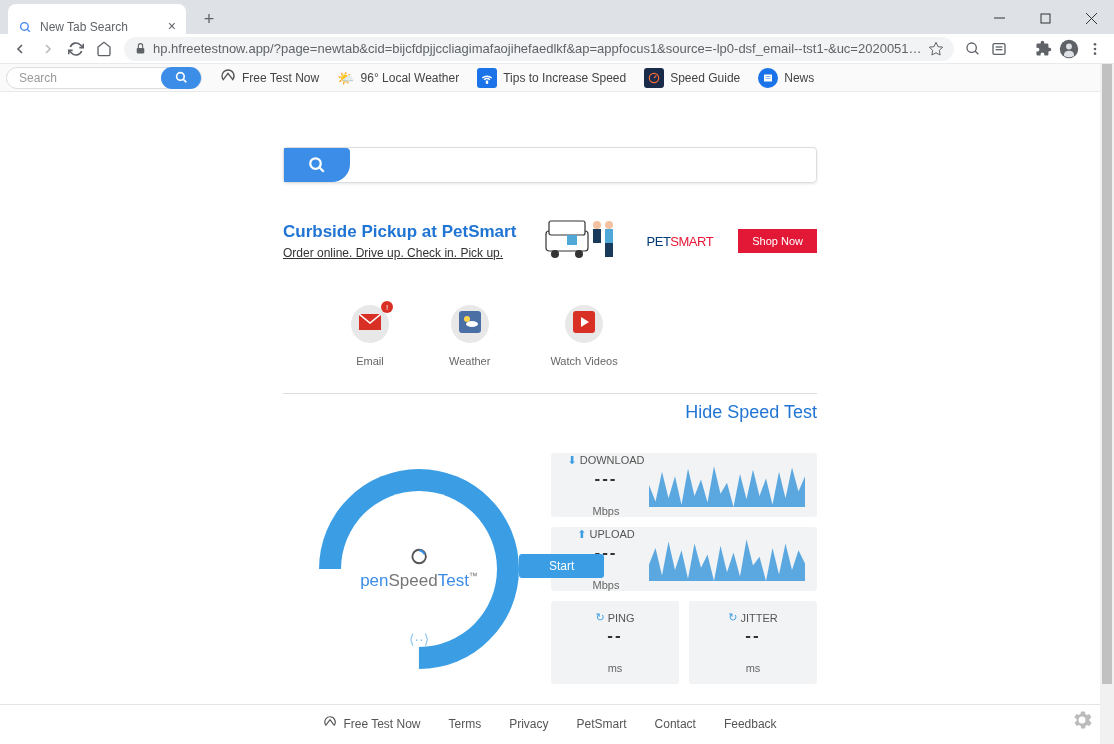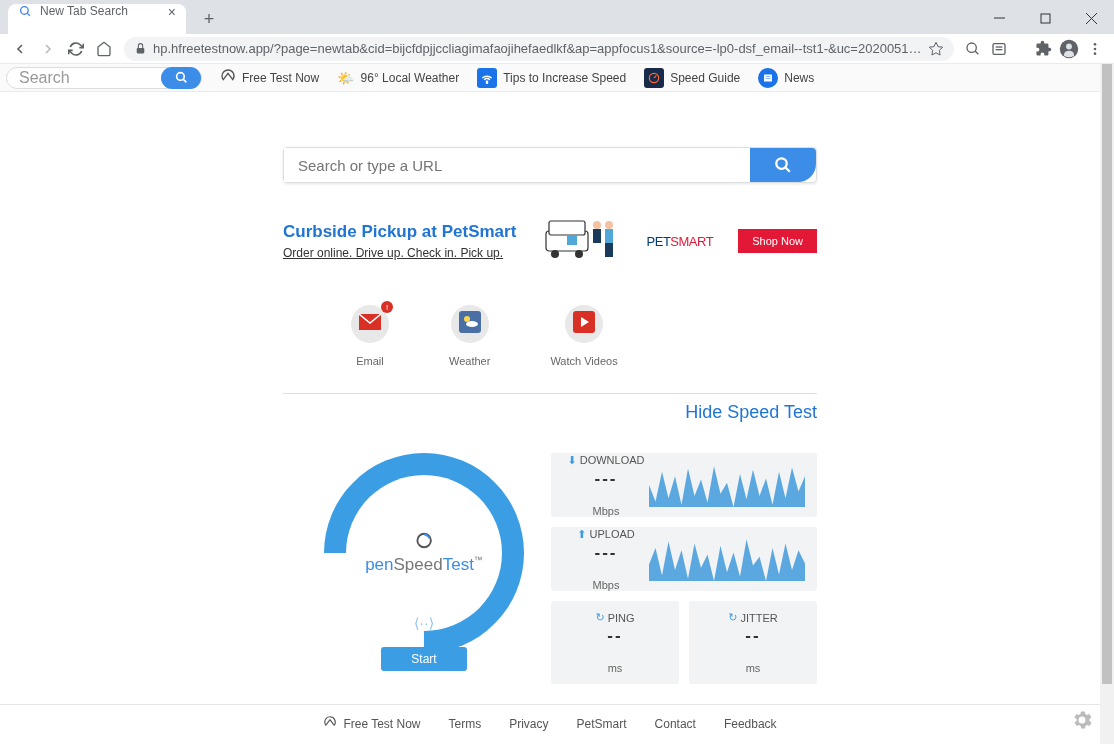--- a/index.html
+++ b/index.html
@@ -1,37 +1,37 @@
 <!DOCTYPE html>
 <html><head>
 <meta charset="utf-8">
 <style>
 * { margin: 0; padding: 0; box-sizing: border-box; font-family: Arial, sans-serif; }
 body { background: #fff; width: 1114px; height: 744px; overflow: hidden; position: relative; }
 
 
 .titlebar { height: 34px; background: #dee1e6; display: flex; align-items: flex-end; }
-.tab { background: #fff; height: 30px; width: 178px; margin-left: 8px; border-radius: 8px 8px 0 0; display: flex; align-items: flex-start; padding: 0 10px; font-size: 12px; color: #5f6368; position: relative; }
+.tab { background: #fff; height: 30px; width: 178px; margin-left: 8px; border-radius: 8px 8px 0 0; display: flex; align-items: flex-end; padding: 0 10px; font-size: 12px; color: #5f6368; position: relative; }
 .tab-icon { width: 14px; height: 14px; margin-right: 8px; display: flex; align-items: center; justify-content: center; }
 .tab-close { margin-left: auto; color: #5f6368; cursor: pointer; font-size: 14px; }
 .new-tab { width: 26px; height: 26px; display: flex; align-items: center; justify-content: center; color: #5f6368; font-size: 18px; margin-left: 10px; cursor: pointer; margin-bottom: 2px; }
 .window-controls { margin-left: auto; display: flex; }
 .win-btn { width: 46px; height: 32px; display: flex; align-items: center; justify-content: center; color: #333; cursor: pointer; }
 
 
 .addressbar { height: 30px; background: #fff; display: flex; align-items: center; padding: 0 6px; border-bottom: 1px solid #e8eaed; }
 .nav-btn { width: 28px; height: 28px; display: flex; align-items: center; justify-content: center; color: #5f6368; cursor: pointer; }
 .nav-btn.disabled { color: #b8b8b8; }
 .url-field { flex: 1; height: 24px; background: #f1f3f4; border-radius: 14px; display: flex; align-items: center; padding: 0 10px; margin: 0 6px; font-size: 13px; color: #5f6368; overflow: hidden; }
 .url-text { white-space: nowrap; overflow: hidden; text-overflow: ellipsis; flex: 1; margin-left: 6px; }
 .addr-icon { width: 26px; height: 26px; display: flex; align-items: center; justify-content: center; color: #5f6368; cursor: pointer; }
 
 
 .toolbar { height: 28px; background: #fafafa; display: flex; align-items: center; padding: 0 6px; border-bottom: 1px solid #eaeaea; }
-.tb-search { width: 196px; height: 22px; background: #fff; border: 1px solid #ddd; border-radius: 12px; display: flex; align-items: center; padding-left: 12px; font-size: 16px; color: #999; position: relative; }
+.tb-search { width: 196px; height: 22px; background: #fff; border: 1px solid #ddd; border-radius: 12px; display: flex; align-items: center; padding-left: 12px; font-size: 12px; color: #999; position: relative; }
 .tb-search-btn { width: 40px; height: 22px; background: #3b8de8; border-radius: 11px; display: flex; align-items: center; justify-content: center; margin-left: auto; }
 .tb-links { display: flex; align-items: center; gap: 18px; margin-left: 18px; }
 .tb-link { display: flex; align-items: center; gap: 6px; font-size: 12px; color: #444; cursor: pointer; }
 .tb-link-icon { width: 20px; height: 20px; display: flex; align-items: center; justify-content: center; border-radius: 3px; }
 
 
 .content { position: absolute; top: 92px; left: 0; right: 14px; bottom: 2px; overflow-y: auto; background: #fff; }
 .scrollbar-track { position: absolute; right: 0; top: 64px; width: 14px; bottom: 0; background: #f1f1f1; }
 .scrollbar-thumb { position: absolute; right: 2px; top: 64px; width: 10px; height: 620px; background: #c1c1c1; border-radius: 0; }
 .scroll-arrow { position: absolute; right: 0; width: 14px; height: 14px; background: #f1f1f1; display: flex; align-items: center; justify-content: center; font-size: 8px; color: #666; }
@@ -52,21 +52,21 @@
 .shortcuts { width: 534px; margin: 28px auto 0; display: flex; gap: 60px; padding-left: 68px; }
 .shortcut { display: flex; flex-direction: column; align-items: center; gap: 12px; cursor: pointer; }
 .shortcut-circle { width: 38px; height: 38px; border-radius: 50%; background: #e8e8e8; display: flex; align-items: center; justify-content: center; position: relative; }
 .shortcut-badge { position: absolute; top: -4px; right: -4px; width: 12px; height: 12px; background: #d93025; border-radius: 50%; color: #fff; font-size: 8px; display: flex; align-items: center; justify-content: center; }
 .shortcut-label { font-size: 11px; color: #666; }
 
 .divider { width: 534px; height: 1px; background: #ddd; margin: 26px auto 0; }
 .hide-link { width: 534px; margin: 8px auto 0; text-align: right; color: #2075d4; font-size: 18px; cursor: pointer; }
 
 .speedtest { width: 534px; margin: 30px auto 0; display: flex; gap: 22px; padding-left: 36px; }
-.gauge-wrap { width: 210px; position: relative; display: flex; flex-direction: column; align-items: center; }
+.gauge-wrap { width: 210px; position: relative; display: flex; align-items: center; }
 .gauge { width: 200px; height: 200px; position: relative; }
 .gauge-arc { width: 200px; height: 200px; border-radius: 50%; border: 22px solid #3b9ee5; border-bottom-color: transparent; transform: rotate(45deg); }
 .gauge-center { position: absolute; top: 50%; left: 50%; transform: translate(-50%, -50%); text-align: center; font-size: 17px; }
 .gauge-o { color: #555; display: inline-flex; align-items: center; }
 .gauge-text1 { color: #3b8de8; font-weight: 500; }
 .gauge-text2 { color: #777; }
 .gauge-tm { font-size: 9px; vertical-align: super; color: #777; }
 .gauge-arrows { position: absolute; bottom: 22px; left: 50%; transform: translateX(-50%); color: #3b9ee5; font-size: 14px; opacity: 0.6; }
 .start-btn { background: #3b9ee5; color: #fff; font-size: 12px; padding: 5px 30px; border-radius: 3px; cursor: pointer; margin-top: -6px; position: relative; z-index: 2; }
 
@@ -238,21 +238,20 @@
   </div>
 </div>
 
 <div class="scroll-arrow" style="top:64px">▲</div>
 <div class="scrollbar-track"></div>
 <div class="scrollbar-thumb"></div>
 
 <div class="content">
 
   <div class="main-search">
-    <input type="text" placeholder="Search or type a URL" style="">
     <div class="main-search-btn">
       <svg width="18" height="18" viewBox="0 0 24 24" fill="none" stroke="#fff" stroke-width="3">
           <circle cx="10" cy="10" r="7"></circle>
           <line x1="21" y1="21" x2="15" y2="15"></line>
         </svg>
     </div>
   </div>
 
   <div class="ad-banner">
     <div class="ad-text">

